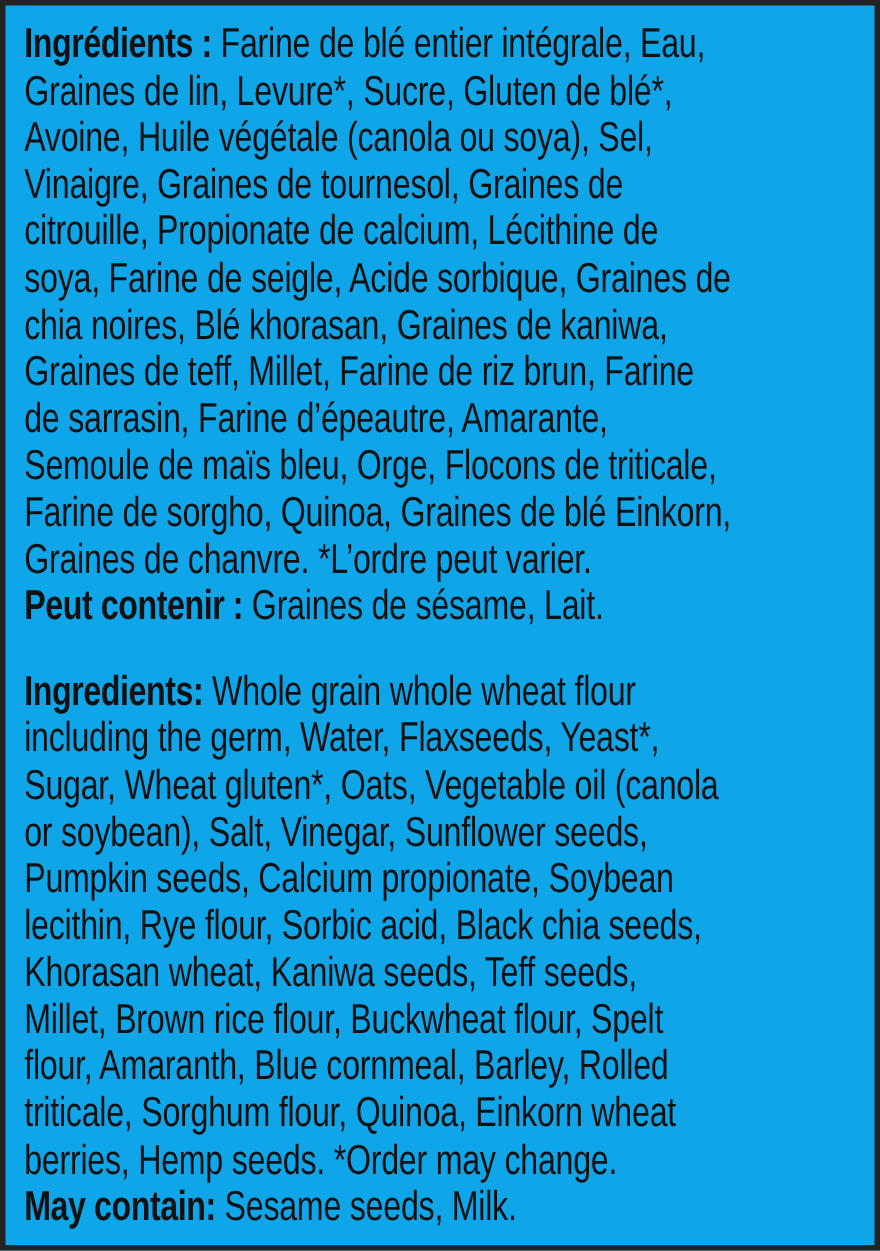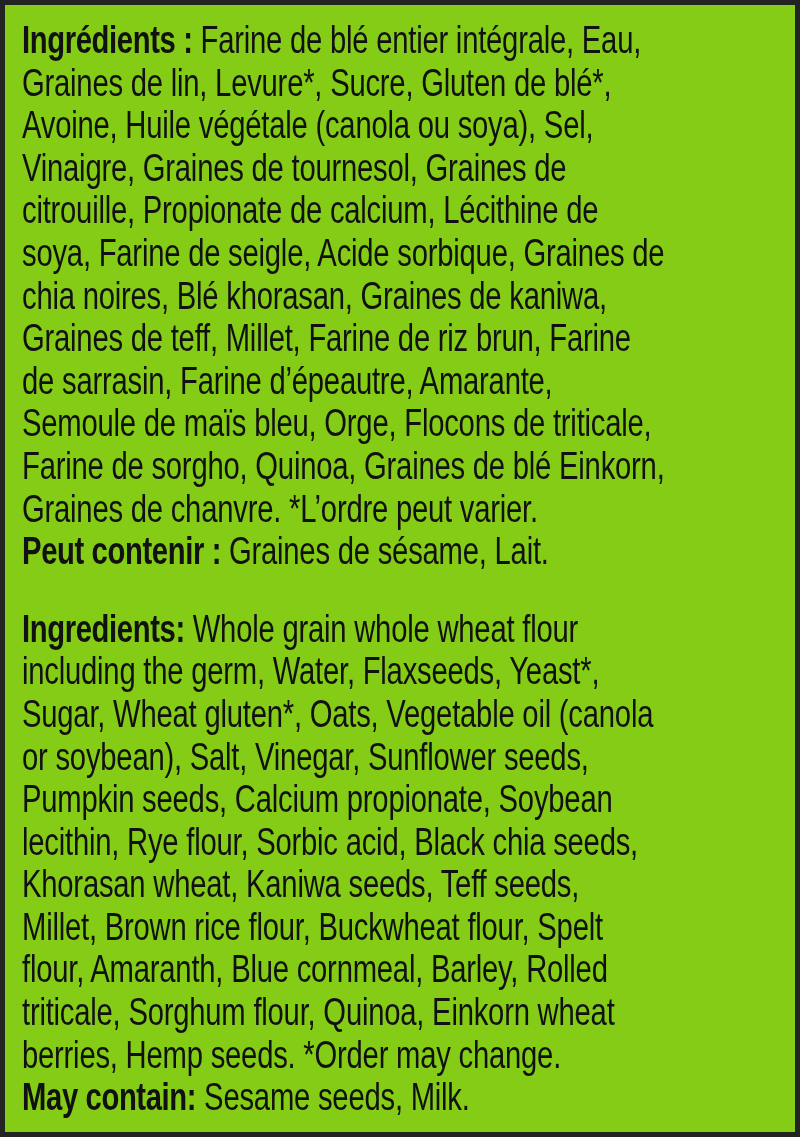--- a/index.html
+++ b/index.html
@@ -11,21 +11,21 @@
       width: 800px;
       height: 1137px;
       overflow: hidden;
     }
     .label-panel {
       position: relative;
       box-sizing: border-box;
       width: 800px;
       height: 1137px;
       border: 5px solid #232323;
-      background: #84cc16;
+      background: #0ea5e9;
       color: #111111;
       padding: 14px 0 16px 17px;
       overflow: hidden;
     }
     .section {
       width: 1000px;
       transform-origin: 0 0;
       transform: scaleX(0.77);
     }
     .line {

